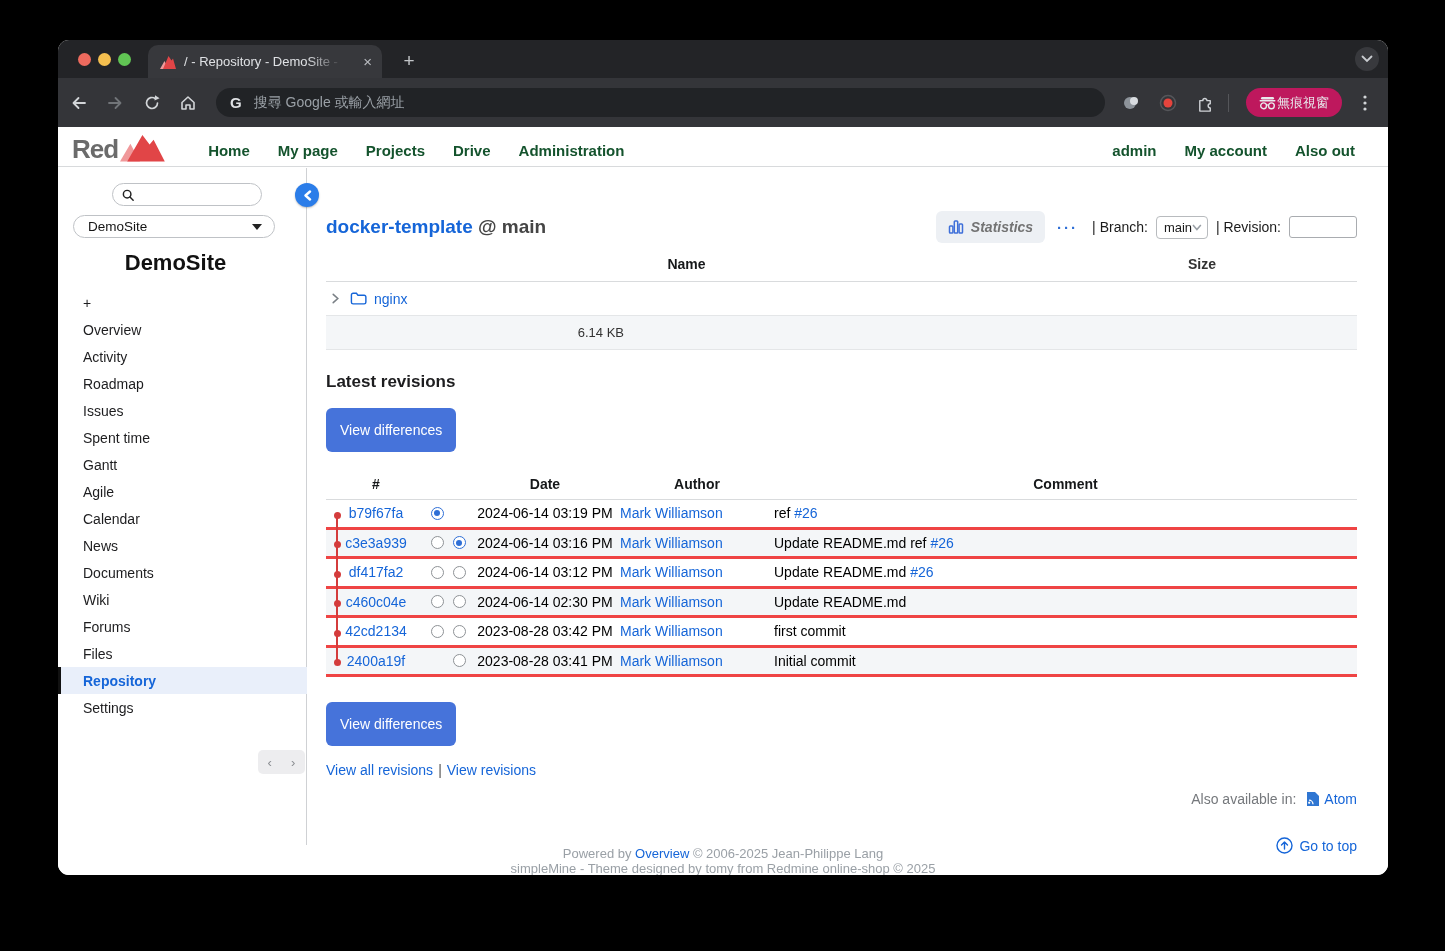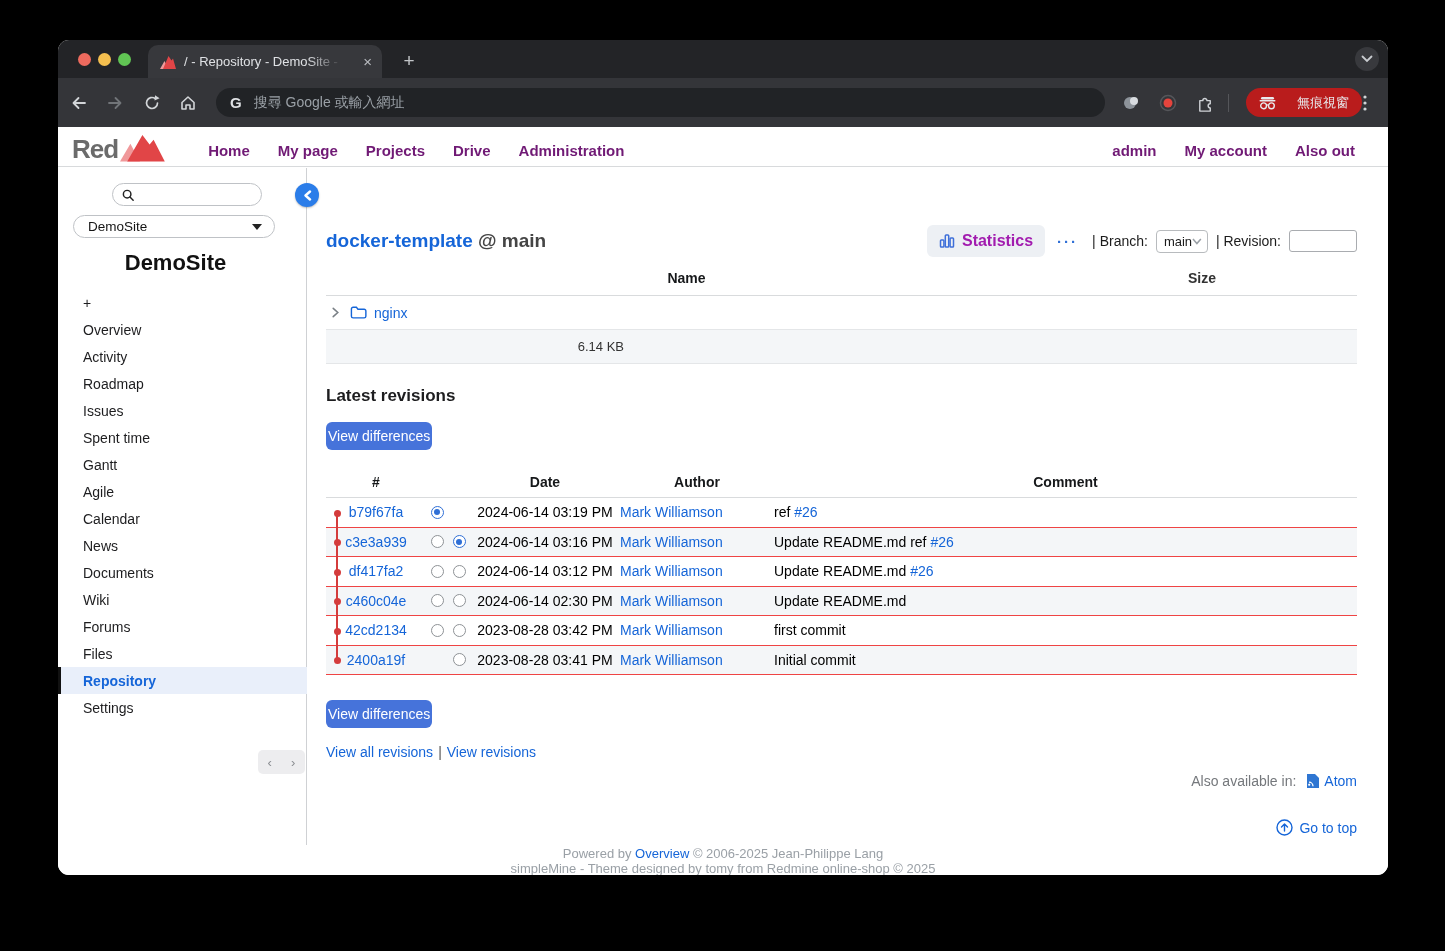--- a/index.html
+++ b/index.html
@@ -32,33 +32,33 @@
   
   .toolbar { position:absolute; left:0; top:38px; width:100%; height:49px; background:#343539;
              display:flex; align-items:center; }
   .nav-ic { position:absolute; top:13px; width:24px; height:24px; display:flex; align-items:center; justify-content:center; }
   .addressbar { position:absolute; left:158px; top:10px; width:889px; height:29px; background:#212326;
                 border-radius:15px; display:flex; align-items:center; padding:0 14px; }
   .g-glyph { color:#dfe2e5; font-size:15px; font-weight:700; }
   .addr-text { color:#9aa0a6; font-size:14px; margin-left:12px; }
   .right-ic { position:absolute; top:13px; width:24px; height:24px; display:flex; align-items:center; justify-content:center; }
   .tb-sep { position:absolute; left:1170px; top:16px; width:1px; height:18px; background:#55565a; }
-  .incog-pill { position:absolute; left:1188px; top:10px; height:29px; padding:0 13px; background:#b91c1c;
-                border-radius:15px; display:flex; align-items:center; gap:21px; }
+  .incog-pill { position:absolute; left:1188px; top:10px; height:29px; padding:0 13px; background:#be185d;
+                border-radius:15px; display:flex; align-items:center; gap:1px; }
   .incog-pill span { color:#e8eaed; font-size:13px; }
 
   
   .page { position:absolute; left:0; top:87px; width:100%; height:748px; background:#fff; }
 
   .topnav { position:absolute; left:0; top:0; width:100%; height:40px; background:#fff;
             border-bottom:1px solid #d8dadc; display:flex; align-items:center; }
   .logo { display:flex; align-items:flex-end; margin-left:14px; }
   .logo-text { font-size:26px; font-weight:600; color:#6b6b6b; letter-spacing:-1px; line-height:1;text-align:center; }
   .nav-links { display:flex; gap:28px; margin-left:40px; }
-  .nav-links div, .nav-right div { font-size:15px; font-weight:700; color:#701a75; cursor:pointer;margin-top:8px; }
+  .nav-links div, .nav-right div { font-size:15px; font-weight:700; color:#14532d; cursor:pointer;margin-top:8px; }
   .nav-right { display:flex; gap:28px; margin-left:auto; margin-right:33px; }
 
   .bodyrow { position:absolute; left:0; top:41px; width:100%; height:677px; }
 
   
   .sidebar { position:absolute; left:0; top:0; width:249px; height:100%; background:#fff;
              border-right:1px solid #cfd1d4; }
   .search-pill { position:absolute; left:54px; top:15px; width:150px; height:23px; border:1px solid #bfc2c6;
                  border-radius:12px; display:flex; align-items:center; padding-left:9px; background:#fff; }
   .search-pill input { border:none; outline:none; width:115px; margin-left:6px; font-size:13px; background:transparent; }
@@ -79,27 +79,27 @@
                      color:#8a8d91; font-size:13px; }
 
   .collapse-btn { position:absolute; left:237px; top:15px; width:24px; height:24px; border-radius:50%;
                   background:#2b7de9; color:#fff; display:flex; align-items:center; justify-content:center;
                   z-index:5; box-shadow:0 1px 2px rgba(0,0,0,.25); }
 
   
   .main { position:absolute; left:250px; top:0; width:1080px; height:100%; padding:0 31px 0 18px; }
   a.lnk, .lnk { color:#1565d8; text-decoration:none; cursor:pointer; }
 
-  .title-row { margin-top:57px; height:32px; display:flex; align-items:center; }
+  .title-row { margin-top:43px; height:32px; display:flex; align-items:center; }
   .page-h1 { font-size:19px; font-weight:700; color:#454545; }
   .page-h1 .lnk { font-weight:700; }
   .title-ctrls { margin-left:auto; display:flex; align-items:center; }
   .stats-btn { display:flex; align-items:center; gap:7px; background:#edf0f4; border-radius:6px;
                height:32px; padding:0 12px; cursor:pointer; }
-  .stats-btn span { font-size:16px; font-weight:700; color:#a21caf; }
+  .stats-btn span { font-size:14px; font-weight:700; color:#737373;font-style:italic; }
   .more-dots { color:#2f6fd6; font-size:15px; font-weight:700; letter-spacing:2px; margin:0 14px 0 12px; }
   .fld-label { font-size:14px; color:#1b1b1b; }
   .branch-select { width:52px; height:23px; border:1px solid #b8bbbe; border-radius:4px; margin:0 8px;
                    display:flex; align-items:center; padding:0 5px 0 7px; cursor:pointer; }
   .branch-select .lbl { font-size:13px; color:#1b1b1b; }
   .rev-input { width:68px; height:22px; border:1px solid #a9acb0; border-radius:3px; margin-left:8px;
                font-size:13px; padding:0 4px; outline:none; }
 
   
   .ftable { margin-top:3px; width:100%; font-size:14px; }
@@ -107,27 +107,27 @@
   .fhead { height:36px; font-weight:700; color:#16181a; border-bottom:1px solid #d9dbdd; }
   .fbody { height:34px; }
   .striped { background:#f4f6f8; }
   .fc-name { flex:1; display:flex; align-items:center; }
   .fhead .fc-name { justify-content:center; }
   .fc-size { width:310px; text-align:right; padding-right:12px; font-size:13px; color:#333; }
   .fhead .fc-size { text-align:center; padding-right:0; font-size:14px; }
 
   .h2 { margin-top:22px; font-size:17px; font-weight:700; color:#1d1d1f; height:20px; }
 
-  .blue-btn { margin-top:16px; height:28px; background:#4673da; color:#fff; border:none; border-radius:6px;
-              font-size:14px; font-family:"Liberation Sans",sans-serif; padding:0 2px; cursor:pointer; display:block; }
+  .blue-btn { margin-top:16px; height:44px; background:#4673da; color:#fff; border:none; border-radius:6px;
+              font-size:14px; font-family:"Liberation Sans",sans-serif; padding:0 14px; cursor:pointer; display:block; }
   .blue-btn.second { margin-top:25px; }
 
   
   .rtable { margin-top:17px; position:relative; font-size:14px; }
-  .rrow { display:flex; align-items:center; border-bottom:1px solid #ef4444; height:29.5px; }
+  .rrow { display:flex; align-items:center; border-bottom:3px solid #ef4444; height:29.5px; }
   .rhead { height:31px; font-weight:700; color:#16181a; border-bottom:1px solid #d9dbdd; }
   .c-rev { width:100px; text-align:center; }
   .c-ra, .c-rb { width:22px; display:flex; justify-content:center; }
   .c-date { width:150px; text-align:center; }
   .c-auth { width:154px; }
   .rhead .c-auth { text-align:center; }
   .c-com { flex:1; }
   .radio { width:13px; height:13px; border:1.5px solid #8e9296; border-radius:50%; display:inline-block;
            background:#fff; position:relative; cursor:pointer; }
   .radio.checked { border-color:#2f6fd6; }

